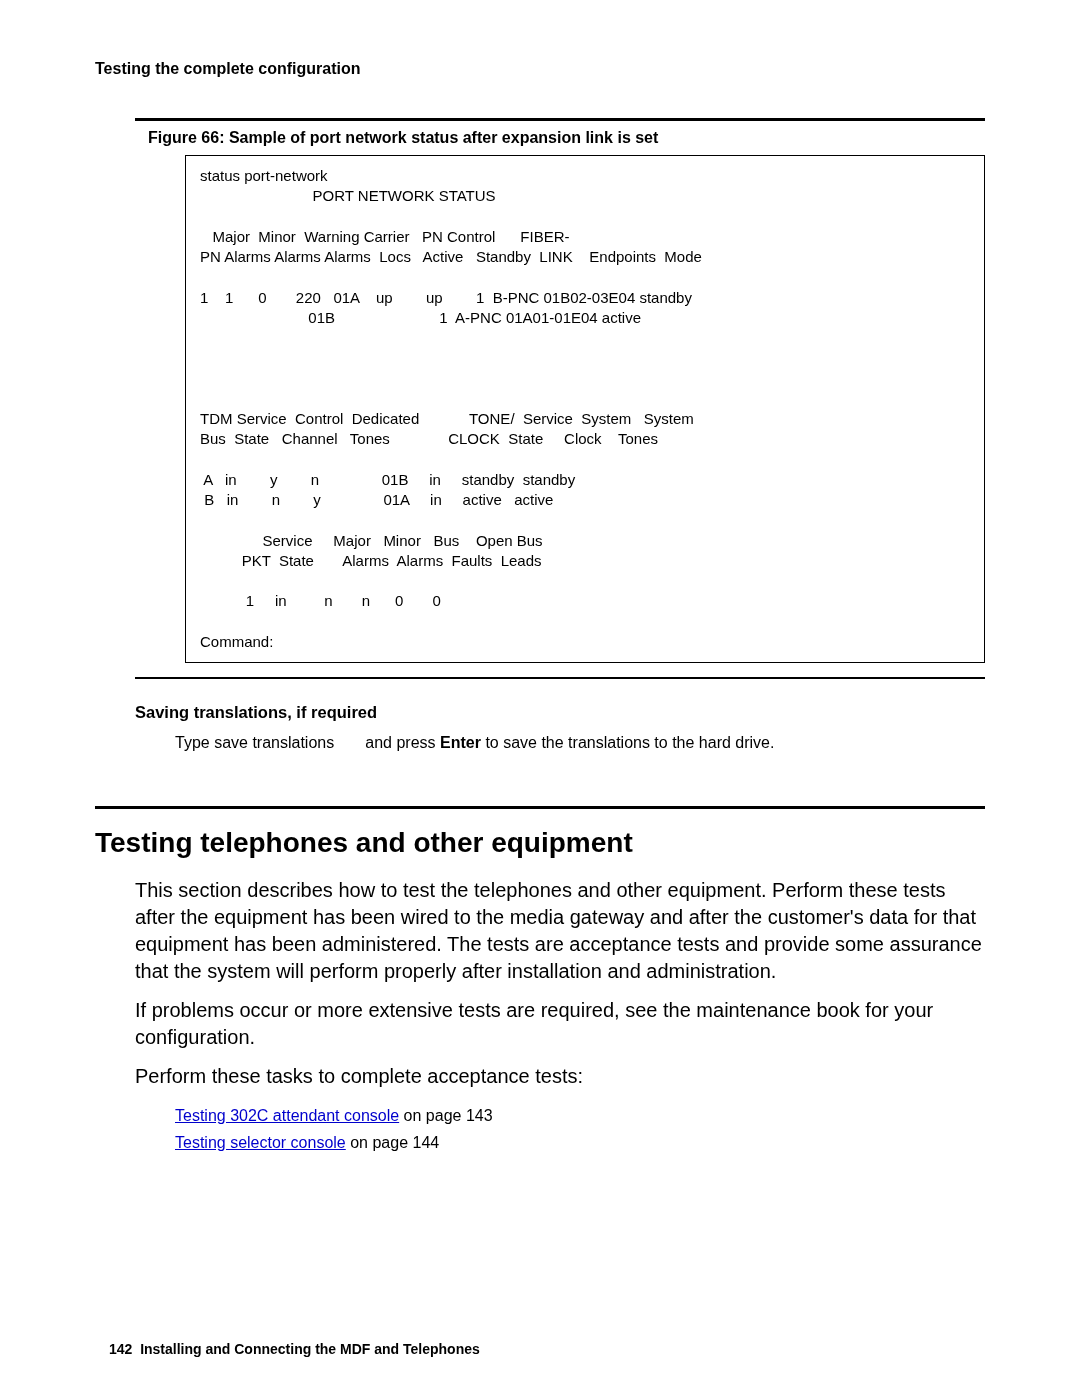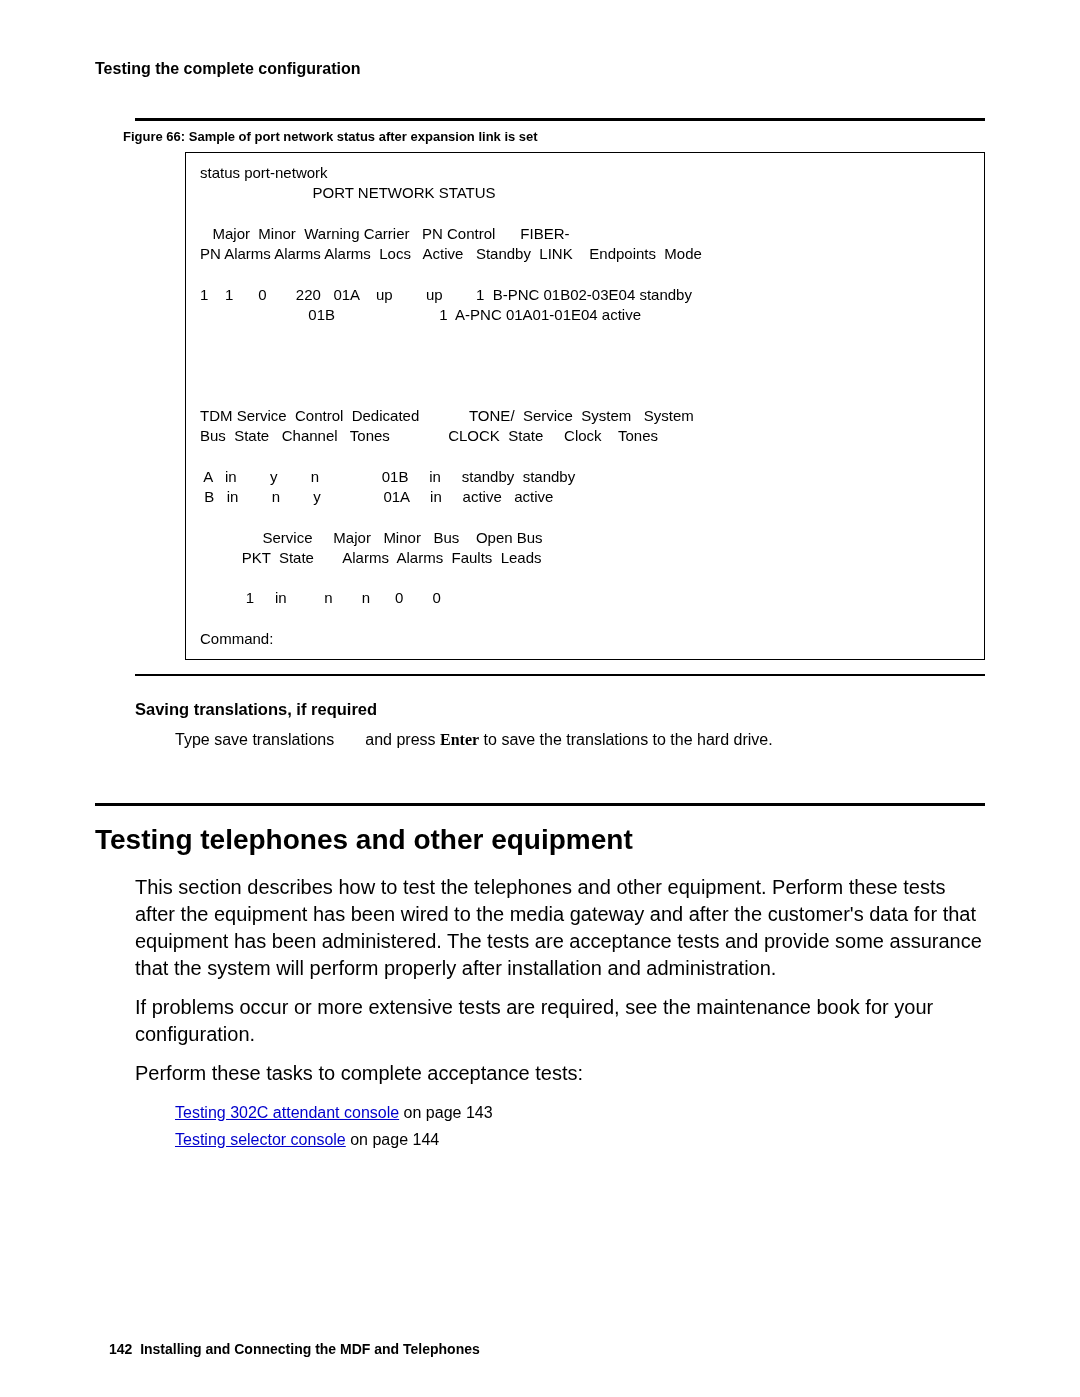--- a/index.html
+++ b/index.html
@@ -26,22 +26,22 @@
       border-top: 3px solid #000;
       margin: 0 0 8px 40px;
     }
     .thick-rule-full {
       border: none;
       border-top: 3px solid #000;
       margin: 8px 0 18px 0;
     }
     .figure-caption {
       font-weight: bold;
-      font-size: 13px;
-      margin-left: 28px;
+      font-size: 16px;
+      margin-left: 53px;
       margin-bottom: 8px;
     }
     .terminal-box {
       border: 1px solid #000;
       margin-left: 90px;
       margin-right: 0;
       padding: 10px 14px;
       font-family: Arial, Helvetica, sans-serif;
       font-size: 15px;
       line-height: 1.35;
@@ -63,21 +63,20 @@
       font-size: 16px;
       margin-left: 80px;
       margin-bottom: 54px;
     }
     .instruction .cmd {
       display: inline-block;
       min-width: 120px;
     }
     .bold {
       font-weight: bold;
-      font-family: Liberation Serif, serif;
     }
     .main-heading {
       font-weight: bold;
       font-size: 28px;
       margin: 0 0 18px 0;
     }
     .body-text {
       font-size: 20px;
       margin-left: 40px;
       margin-bottom: 12px;

